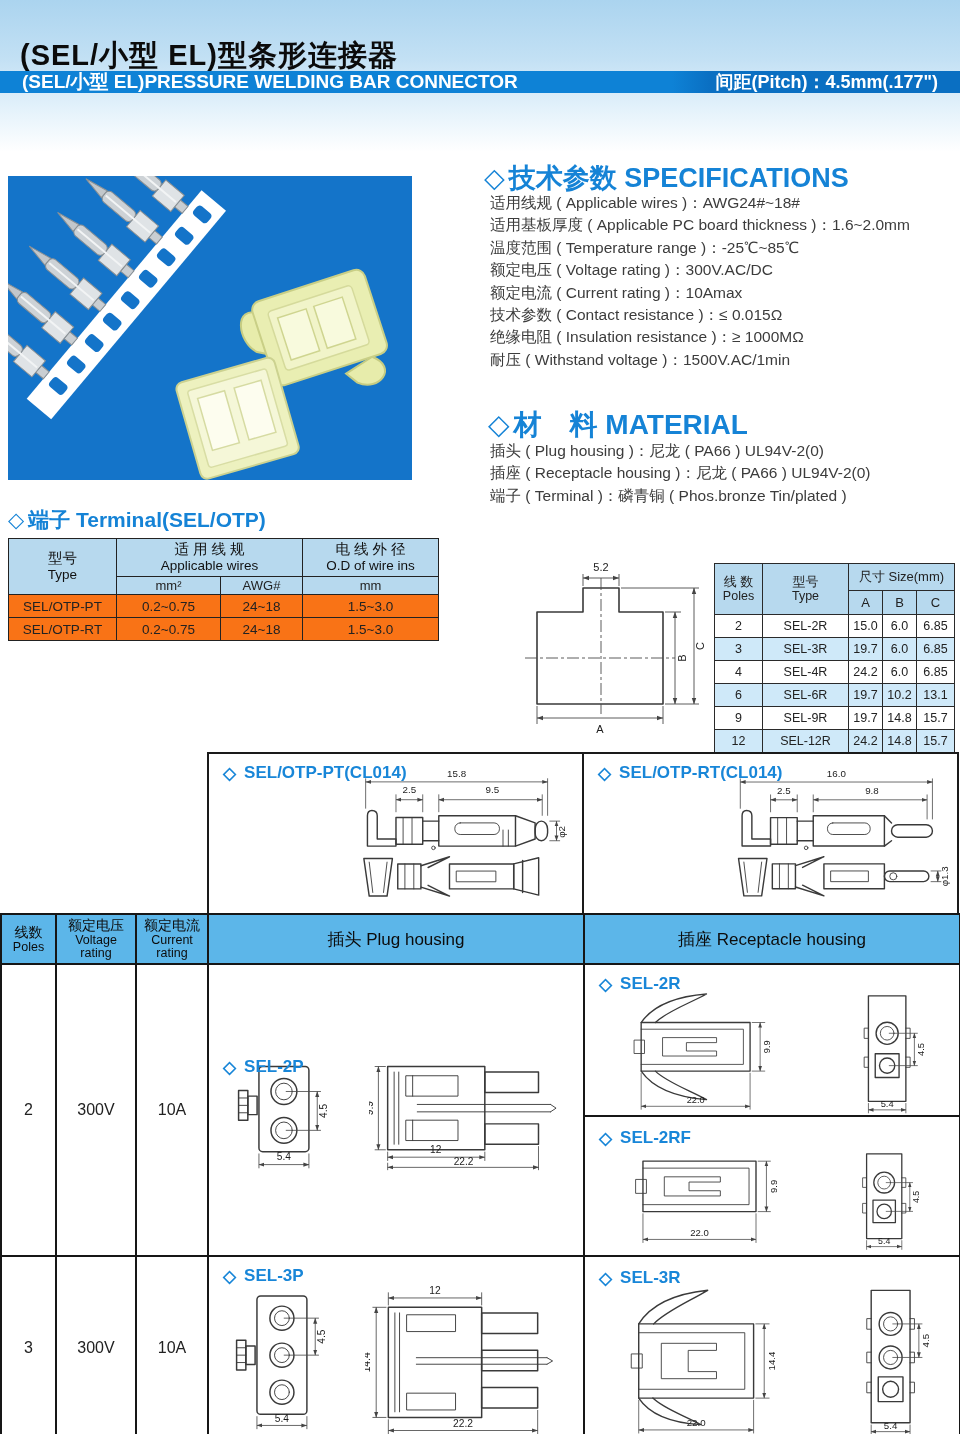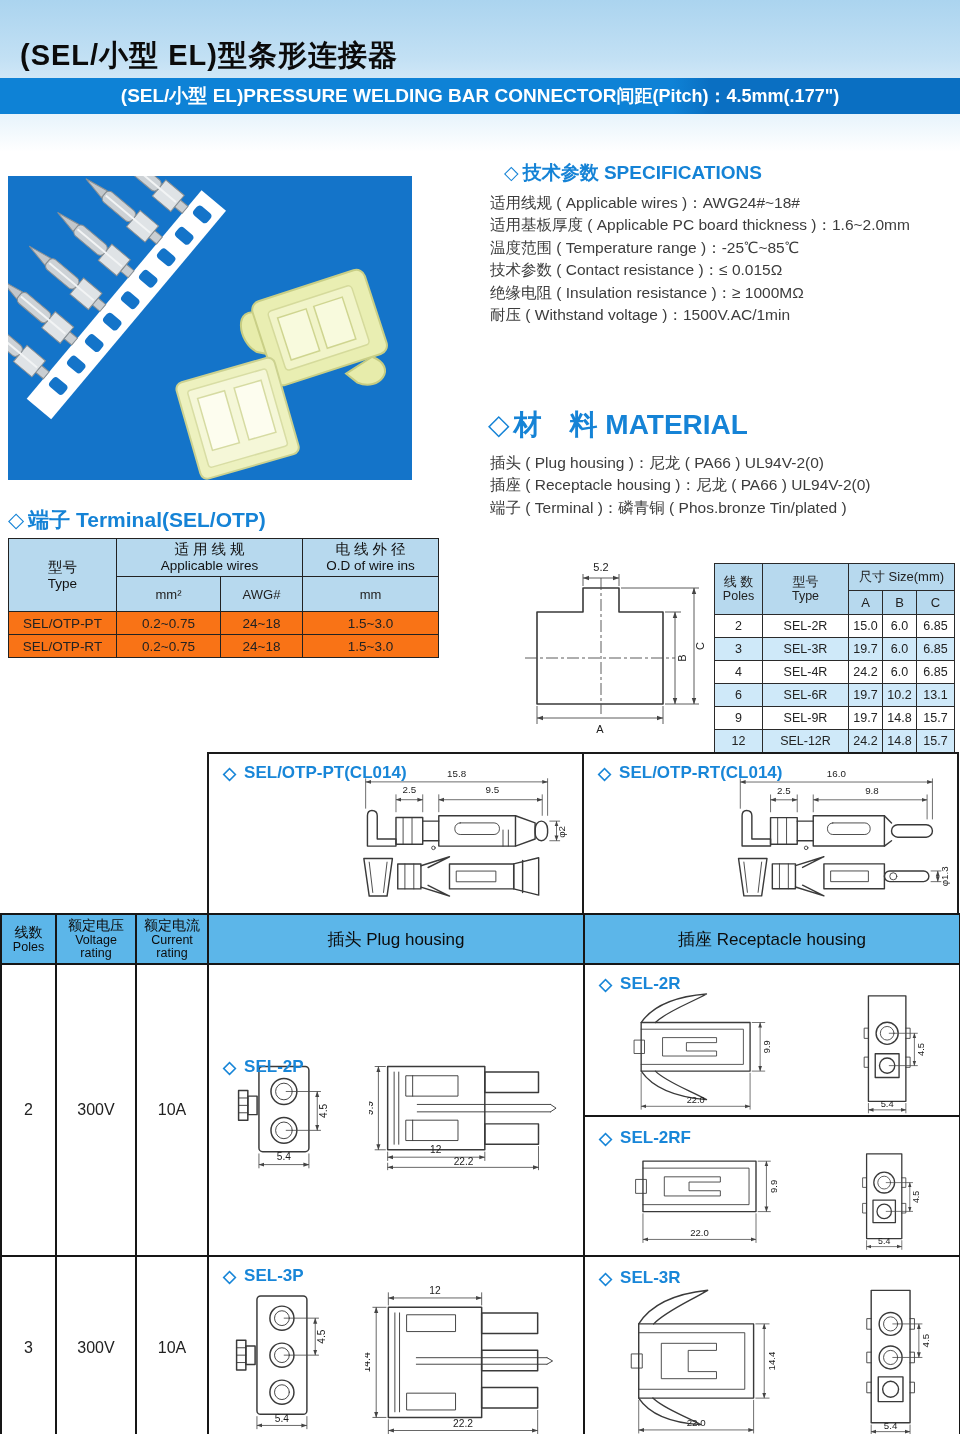--- a/index.html
+++ b/index.html
@@ -4,37 +4,37 @@
 <style>
   *{margin:0;padding:0;box-sizing:border-box}
   html,body{background:#fff}
   body{font-family:"Liberation Sans",sans-serif;color:#222}
   #page{position:relative;width:960px;height:1434px;background:#fff;overflow:hidden}
 
   
   .hdr{position:absolute;left:0;top:0;width:960px;height:152px;
        background:linear-gradient(180deg,#abd4ef 0%,#c2e0f4 38%,#e4f2fb 72%,#ffffff 100%)}
   .title{position:absolute;left:20px;top:36px;font-size:29px;font-weight:bold;color:#0b0b0b;letter-spacing:1px}
-  .bluebar{position:absolute;left:0;top:78px;width:960px;height:36px;
+  .bluebar{position:absolute;left:0;top:71px;width:960px;height:22px;
        background:linear-gradient(90deg,#0e82d6 0%,#0e82d6 70%,#0a6fc2 74%,#0a6fc2 100%);
-       display:flex;align-items:center;justify-content:center;padding:0 22px}
+       display:flex;align-items:center;justify-content:space-between;padding:0 22px}
   .bluebar .btxt{color:#fff;font-weight:bold;font-size:19px;white-space:nowrap}
   .bluebar .btxt.r{font-size:18px}
 
   
   .sech{position:absolute;color:#1583d6;font-weight:bold;white-space:nowrap}
   .sech .dia{margin-right:4px;font-weight:normal}
-  .h-spec{left:504px;top:160px;font-size:19px}
+  .h-spec{left:484px;top:160px;font-size:27px}
   .h-mat{left:488px;top:406px;font-size:28px}
   .h-term{left:8px;top:506px;font-size:21px}
   .h-mount{left:497px;top:524px;font-size:17px}
 
   
   .speclines{position:absolute;left:490px;top:192px;font-size:15.5px;color:#3c3c3c;line-height:22.4px;white-space:nowrap}
-  .matlines{position:absolute;left:490px;top:452px;font-size:15.5px;color:#3c3c3c;line-height:22.4px;white-space:nowrap}
+  .matlines{position:absolute;left:490px;top:440px;font-size:15.5px;color:#3c3c3c;line-height:22.4px;white-space:nowrap}
 
   
   .photo{position:absolute;left:8px;top:176px;width:404px;height:304px}
 
   
   table{border-collapse:collapse;table-layout:fixed}
   .ttable{position:absolute;left:8px;top:538px;width:430px}
   .ttable th,.ttable td{border:1.6px solid #222;text-align:center;vertical-align:middle;padding:0}
   .ttable th{background:#b7d9ee;font-weight:normal}
   .ttable .cn{font-size:14.5px;color:#111;display:block;line-height:1.25}
@@ -147,20 +147,22 @@
     </g>
   </svg>
 
   <div class="sech h-spec">
     <span class="dia">◇</span><span>技术参数 SPECIFICATIONS</span>
   </div>
   <div class="speclines">
     <div>适用线规 ( Applicable wires )：AWG24#~18#</div>
     <div>适用基板厚度 ( Applicable PC board thickness )：1.6~2.0mm</div>
     <div>温度范围 ( Temperature range )：-25℃~85℃</div>
+    <div>额定电压 ( Voltage rating )：300V.AC/DC</div>
+    <div>额定电流 ( Current rating )：10Amax</div>
     <div>技术参数 ( Contact resistance )：≤ 0.015Ω</div>
     <div>绝缘电阻 ( Insulation resistance )：≥ 1000MΩ</div>
     <div>耐压 ( Withstand voltage )：1500V.AC/1min</div>
   </div>
 
   <div class="sech h-mat">
     <span class="dia">◇</span><span>材　料 MATERIAL</span>
   </div>
   <div class="matlines">
     <div>插头 ( Plug housing )：尼龙 ( PA66 ) UL94V-2(0)</div>
@@ -188,21 +190,21 @@
       </th>
       <th colspan="2">
         <span class="cn">适 用 线 规</span>
         <span class="en">Applicable wires</span>
       </th>
       <th>
         <span class="cn">电 线 外 径</span>
         <span class="en">O.D of wire ins</span>
       </th>
     </tr>
-    <tr style="height:35px">
+    <tr style="height:18px">
       <th class="sub">mm²</th>
       <th class="sub">AWG#</th>
       <th class="sub">mm</th>
     </tr>
     <tr>
       <td>SEL/OTP-PT</td>
       <td>0.2~0.75</td>
       <td>24~18</td>
       <td>1.5~3.0</td>
     </tr>

